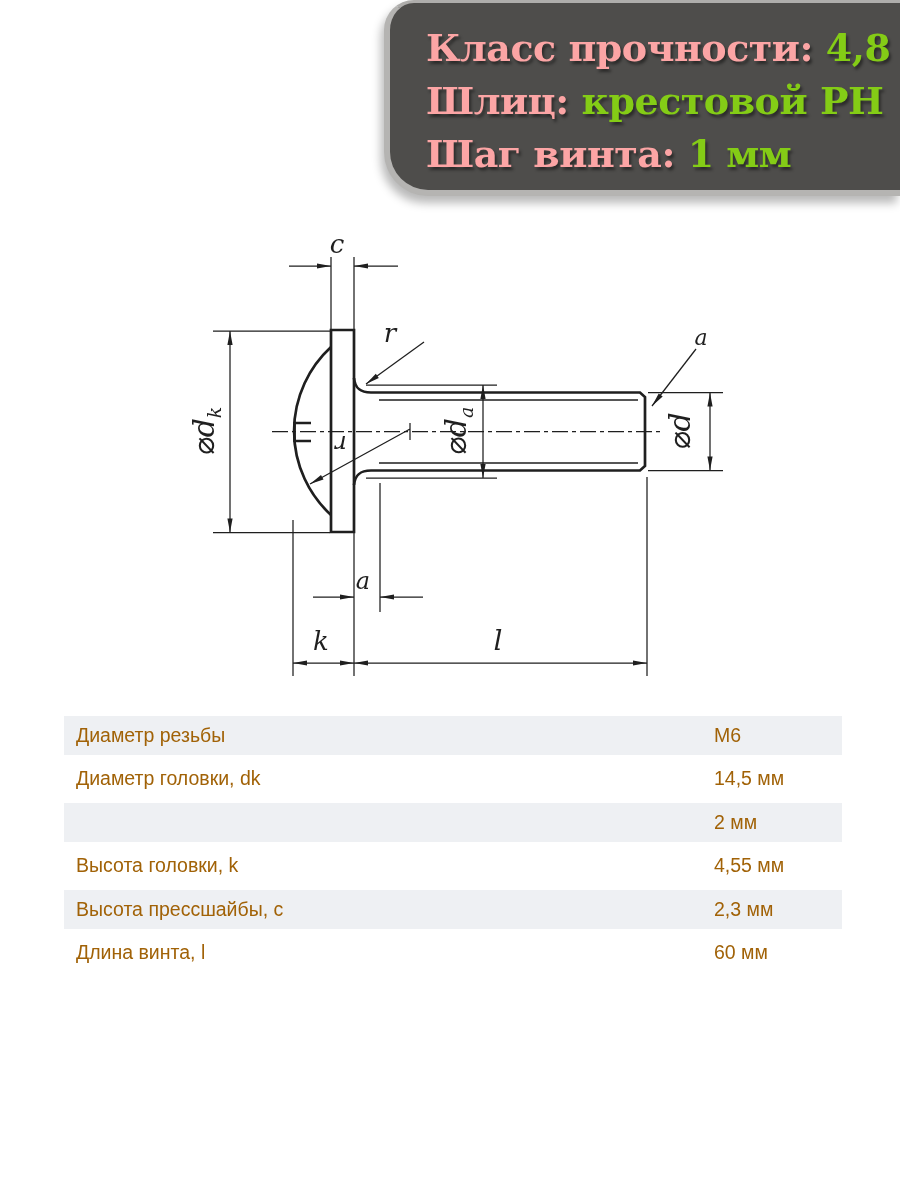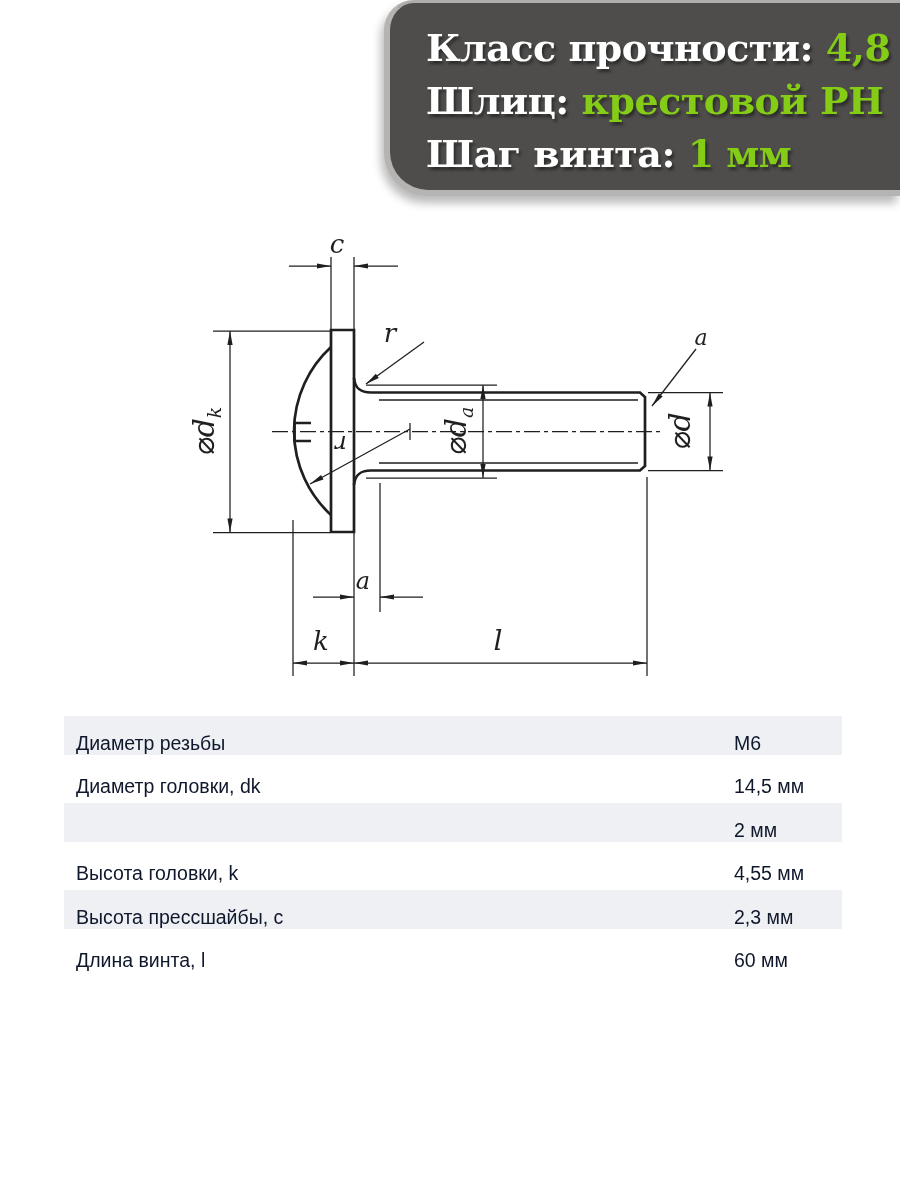--- a/index.html
+++ b/index.html
@@ -10,42 +10,42 @@
   .banner{position:absolute;left:384px;top:0;right:0;height:196px;
           background:#4e4d4b;
           border-left:6px solid #b5b4b2;border-bottom:6px solid #b5b4b2;border-top:3px solid #aeadab;
           border-radius:30px 0 0 44px;
           box-shadow:-3px 7px 10px rgba(0,0,0,.28);
           box-sizing:border-box;
           padding:18px 8px 0 36px;}
   .banner-line{font-family:"DejaVu Serif",serif;font-weight:bold;font-size:38px;line-height:53px;
                letter-spacing:-.5px;white-space:nowrap;
                text-shadow:2px 3px 3px rgba(0,0,0,.45);}
-  .banner-term{color:#ffffff;}
+  .banner-term{color:#fca5a5;}
   .banner-value{color:#84cc16;}
 
   
   .drawing{position:absolute;left:160px;top:225px;width:600px;height:485px;}
   .drawing svg{display:block;width:100%;height:100%;}
   .ink{stroke:#1f1f1f;fill:none;}
   .thick{stroke-width:2.7px;}
   .mid{stroke-width:1.7px;}
   .thin{stroke-width:1.25px;}
   .ah{fill:#1f1f1f;stroke:none;}
   .dimtxt{font-family:"DejaVu Serif",serif;font-style:italic;fill:#1f1f1f;}
   .diasym{font-family:"DejaVu Serif","DejaVu Sans",serif;}
 
   
   .spec{position:absolute;left:64px;top:716px;width:778px;}
   .spec-row{position:relative;height:43.5px;box-sizing:border-box;border-bottom:5px solid #fff;
-            display:flex;align-items:flex-end;font-size:19.5px;color:#0f172a;}
+            display:flex;align-items:center;font-size:19.5px;color:#a16207;}
   .spec-row:nth-child(odd){background:#eef0f3;}
   .row-label{margin-left:12px;white-space:pre;}
   .row-label b{font-weight:normal;}
-  .row-value{position:absolute;left:670px;}
+  .row-value{position:absolute;left:650px;}
 </style>
 </head>
 <body>
 
 <div id="stage">
 
   <div class="banner">
     <div class="banner-line"><span class="banner-term">Класс прочности:</span><span class="banner-value"> 4,8</span></div>
     <div class="banner-line"><span class="banner-term">Шлиц:</span><span class="banner-value"> крестовой PH</span></div>
     <div class="banner-line"><span class="banner-term">Шаг винта:</span><span class="banner-value"> 1 мм</span></div>

